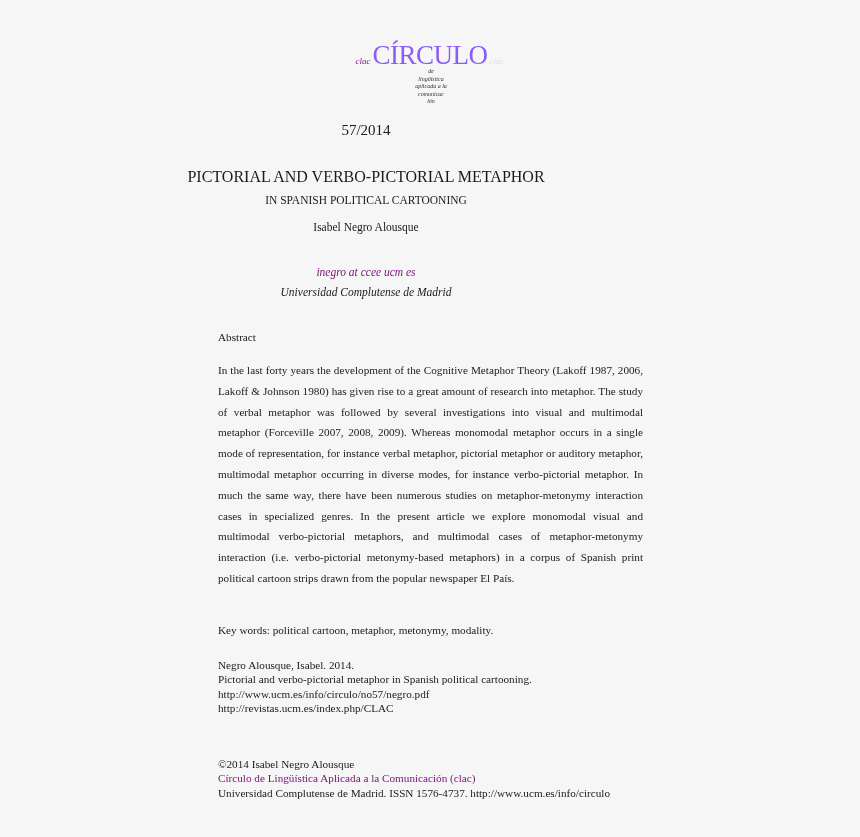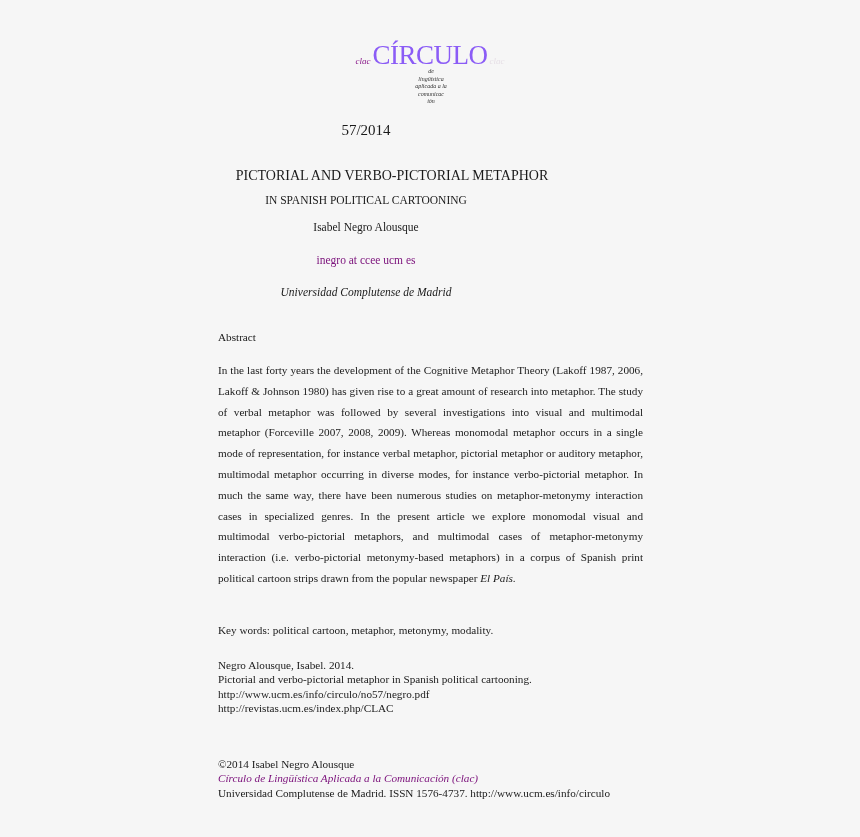--- a/index.html
+++ b/index.html
@@ -57,35 +57,35 @@
       color: #333;
     }
     .logo-sub div { white-space: nowrap; }
 
     .issue {
       top: 122px;
       font-size: 15px;
     }
     .title1 {
       top: 168px;
-      font-size: 14px;
-      padding-left: 26px;
+      font-size: 16px;
     }
     .title2 {
       top: 194px;
       font-size: 11.5px;
     }
     .author {
       top: 221px;
       font-size: 11.5px;
     }
     .email {
-      top: 254px;
+      top: 266px;
       font-size: 11.5px;
       color: #7a0f7a;
+      font-style: italic;
     }
     .affil {
       top: 286px;
       font-size: 11.5px;
       font-style: italic;
     }
 
     .content {
       left: 218px;
       width: 425px;
@@ -100,21 +100,21 @@
     .keywords { top: 624px; }
     .citation {
       top: 658px;
       line-height: 14.3px;
     }
     .copyright {
       top: 757px;
       line-height: 14.3px;
     }
     .purple { color: #7a0f7a; }
-    .italic { font-style: italic; }
+    .italic { }
   </style>
 </head>
 <body>
 
 <div class="abs logo-row">
   <span class="logo-clac-left">clac</span><span class="logo-circulo">CÍRCULO</span><span class="logo-clac-right">clac</span>
 </div>
 <div class="abs logo-sub">
   <div>de</div>
   <div>lingüística</div>

